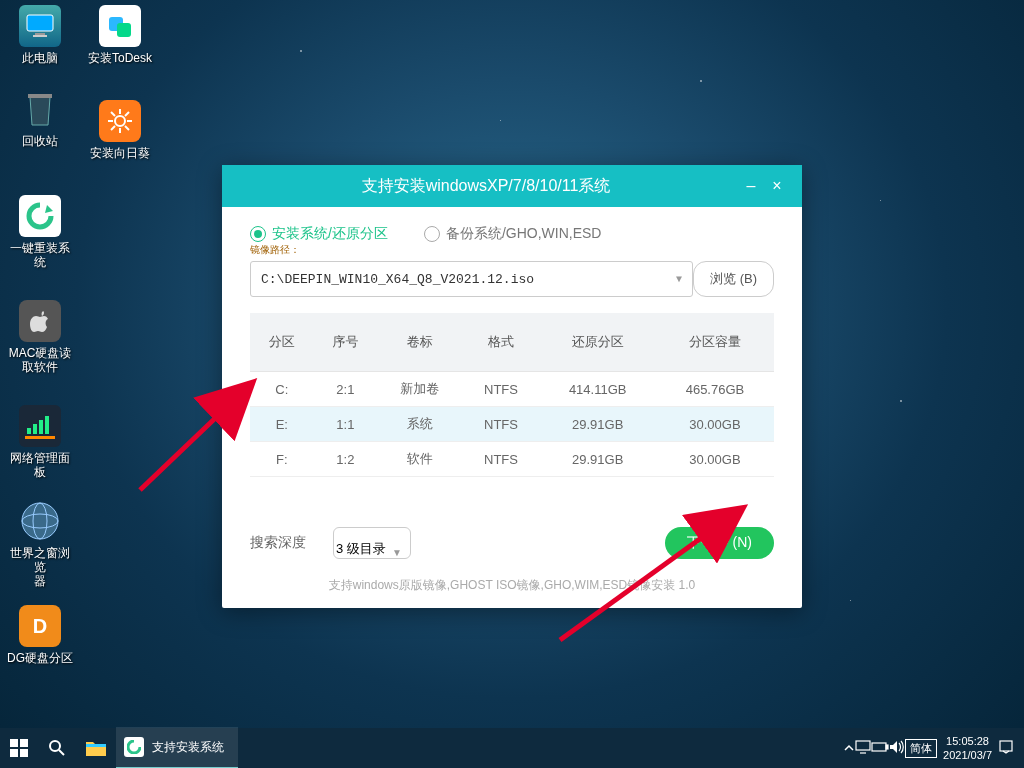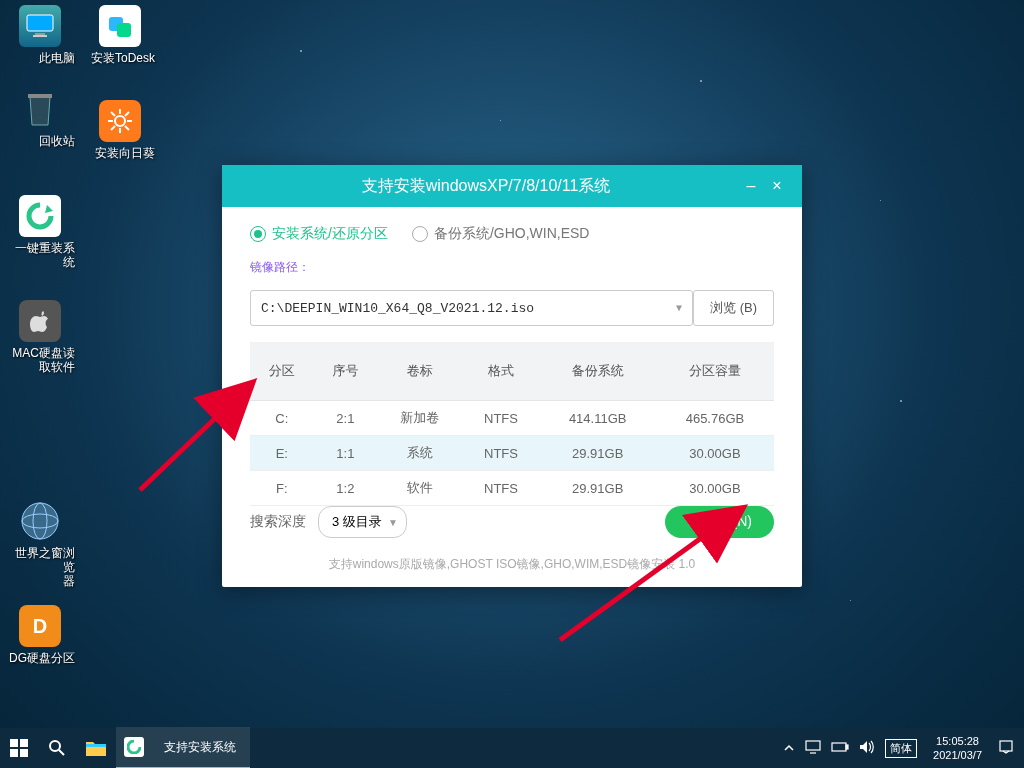--- a/index.html
+++ b/index.html
@@ -1,51 +1,51 @@
 <!DOCTYPE html>
 <html><head>
 <meta charset="utf-8">
 <style>
 html,body{margin:0;padding:0;width:1024px;height:768px;overflow:hidden;font-family:"Microsoft YaHei",Arial,sans-serif}
 body{background:radial-gradient(ellipse at 50% 40%,#2a6b8f 0%,#1a4a6b 35%,#0d3450 60%,#052438 100%);position:relative}
 .star{position:absolute;background:#fff;border-radius:50%;opacity:.6}
 .desktop{position:absolute;top:0;left:0;right:0;bottom:40px}
-.icon{position:absolute;width:70px;text-align:right;cursor:pointer}
+.icon{position:absolute;width:70px;text-align:center;cursor:pointer}
 .icon-img{width:42px;height:42px;margin:0 auto 4px;border-radius:6px;display:flex;align-items:center;justify-content:center}
 .icon-label{color:#fff;font-size:12px;text-shadow:1px 1px 2px #000;line-height:14px}
 .window{position:absolute;left:222px;top:165px;width:580px;background:#fff;box-shadow:0 4px 24px rgba(0,0,0,.4);border-radius:2px}
 .titlebar{background:#16bfc4;height:42px;display:flex;align-items:center;padding:0 12px;position:relative}
 .titlebar-text{flex:1;text-align:center;color:#fff;font-size:16px}
 .win-btn{width:26px;height:26px;display:inline-flex;align-items:center;justify-content:center;color:#fff;cursor:pointer;font-size:16px}
 .body-pad{padding:18px 28px 14px}
-.radio-row{display:flex;gap:24px;margin-bottom:16px;font-size:14px}
+.radio-row{display:flex;gap:36px;font-size:14px}
 .radio{display:flex;align-items:center;gap:6px;cursor:pointer}
 .radio-dot{width:14px;height:14px;border-radius:50%;border:1px solid #aaa;display:inline-flex;align-items:center;justify-content:center}
 .radio-dot.on::after{content:"";width:8px;height:8px;border-radius:50%;background:#1cc38a}
 .radio.on{color:#1cc38a}
 .radio.on .radio-dot{border-color:#1cc38a}
-.label-row{color:#8b5cf6;font-size:12px;margin-bottom:14px}
+.label-row{color:#a16207;font-size:10px;margin-bottom:4px}
 .path-row{display:flex;margin-bottom:16px}
 .path-box{flex:1;border:1px solid #ccc;border-radius:3px;height:34px;display:flex;align-items:center;padding:0 10px;font-family:"Courier New",monospace;font-size:13px;color:#333;position:relative}
 .dropdown-arrow{position:absolute;right:10px;color:#999;font-size:10px}
-.browse-btn{border:1px solid #ccc;border-radius:3px;height:36px;padding:0 16px;background:#fff;font-size:13px;color:#555;cursor:pointer}
+.browse-btn{border:1px solid #ccc;border-radius:13px;height:36px;padding:0 16px;background:#fff;font-size:13px;color:#555;cursor:pointer}
 table{width:100%;border-collapse:collapse;font-size:13px}
 th{background:#f1f3f5;color:#555;font-weight:normal;padding:20px 6px;border-bottom:1px solid #e5e5e5}
 td{padding:8px 6px;text-align:center;color:#666;border-bottom:1px solid #eee}
 tr.sel td{background:#e8f6fb}
-.footer-row{display:flex;align-items:center;gap:12px}
+.footer-row{display:flex;align-items:center;margin-top:50px;gap:27px}
 .depth-label{color:#666;font-size:14px}
-.depth-select{border:1px solid #ccc;border-radius:13px;height:30px;padding:0 24px 0 13px;font-size:13px;position:relative;display:inline-flex;align-items:center}
+.depth-select{border:1px solid #ccc;border-radius:6px;height:30px;padding:0 24px 0 2px;font-size:13px;position:relative;display:inline-flex;align-items:flex-end}
 .next-btn{margin-left:auto;background:#22c55e;color:#fff;border:none;border-radius:16px;height:32px;padding:0 22px;font-size:14px;cursor:pointer}
 .hint{text-align:center;color:#aaa;font-size:12px;margin-top:18px}
 .arrow{position:absolute;pointer-events:none}
 .taskbar{position:absolute;bottom:0;left:0;right:0;height:40px;background:#0e2a3e;display:flex;align-items:center;color:#fff;font-size:12px}
 .tb-btn{height:40px;display:flex;align-items:center;justify-content:center;padding:0 10px;cursor:pointer}
-.task-item{display:flex;align-items:center;gap:20px;height:40px;padding:0 14px 0 8px;background:rgba(255,255,255,.1);border-bottom:2px solid #7cc;cursor:pointer}
-.tray{margin-left:auto;display:flex;align-items:center;gap:10px;padding-right:10px}
+.task-item{display:flex;align-items:center;gap:8px;height:40px;padding:0 14px 0 8px;background:rgba(255,255,255,.1);border-bottom:2px solid #7cc;cursor:pointer}
+.tray{margin-left:auto;display:flex;align-items:center;gap:0;padding-right:10px}
 .clock{text-align:center;line-height:14px;font-size:11px;padding:0 6px}
 </style>
 </head>
 <body>
 
 <div class="star" style="top:50px;left:300px;width:2px;height:2px"></div>
 <div class="star" style="top:120px;left:500px;width:1px;height:1px"></div>
 <div class="star" style="top:80px;left:700px;width:2px;height:2px"></div>
 <div class="star" style="top:200px;left:880px;width:1px;height:1px"></div>
 <div class="star" style="top:400px;left:900px;width:2px;height:2px"></div>
@@ -82,20 +82,32 @@
     <div class="icon-label">一键重装系统</div>
   </div>
   <div class="icon" style="left:5px;top:300px">
     <div class="icon-img" style="background:#555;border-radius:8px">
         <svg width="20" height="24" viewBox="0 0 20 24" fill="#ddd">
           <path d="M14 4c0 2-2 3-2 3s-1-2 0-4c1-1 2-1 2 1zm3 14c-1 3-3 5-5 5s-2-1-4-1-2 1-4 1-4-3-4-8 3-8 6-8c2 0 3 1 4 1s2-1 4-1c2 0 3 1 4 3-3 1-3 6-1 8z"></path>
         </svg>
       </div>
     <div class="icon-label" style="white-space:pre-line">MAC硬盘读
 取软件</div>
+  </div>
+  <div class="icon" style="left:5px;top:405px">
+    <div class="icon-img" style="background:#1a2838">
+        <svg width="34" height="28" viewBox="0 0 34 28">
+          <rect x="4" y="16" width="4" height="6" fill="#2e8"></rect>
+          <rect x="10" y="12" width="4" height="10" fill="#2e8"></rect>
+          <rect x="16" y="8" width="4" height="14" fill="#2e8"></rect>
+          <rect x="22" y="4" width="4" height="18" fill="#2e8"></rect>
+          <rect x="2" y="24" width="30" height="3" fill="#f80"></rect>
+        </svg>
+      </div>
+    <div class="icon-label">网络管理面板</div>
   </div>
   <div class="icon" style="left:5px;top:500px">
     <div class="icon-img">
         <svg width="40" height="40" viewBox="0 0 40 40">
           <circle cx="20" cy="20" r="18" fill="#3a6a8a"></circle>
           <ellipse cx="20" cy="20" rx="18" ry="7" fill="none" stroke="#9cf" stroke-width="1"></ellipse>
           <ellipse cx="20" cy="20" rx="7" ry="18" fill="none" stroke="#9cf" stroke-width="1"></ellipse>
           <circle cx="20" cy="20" r="18" fill="none" stroke="#9cf" stroke-width="1"></circle>
         </svg>
       </div>
@@ -163,21 +175,21 @@
       </div>
       <button class="browse-btn">浏览 (B)</button>
     </div>
     <table>
       <thead>
           <tr>
         <th>分区</th>
         <th>序号</th>
         <th>卷标</th>
         <th>格式</th>
-        <th>备份系统</th>
+        <th>还原分区</th>
         <th>分区容量</th>
       </tr>
         </thead>
       <tbody>
         <tr>
           <td>C:</td>
             <td>2:1</td>
             <td>新加卷</td>
             <td>NTFS</td>
             <td>414.11GB</td>

